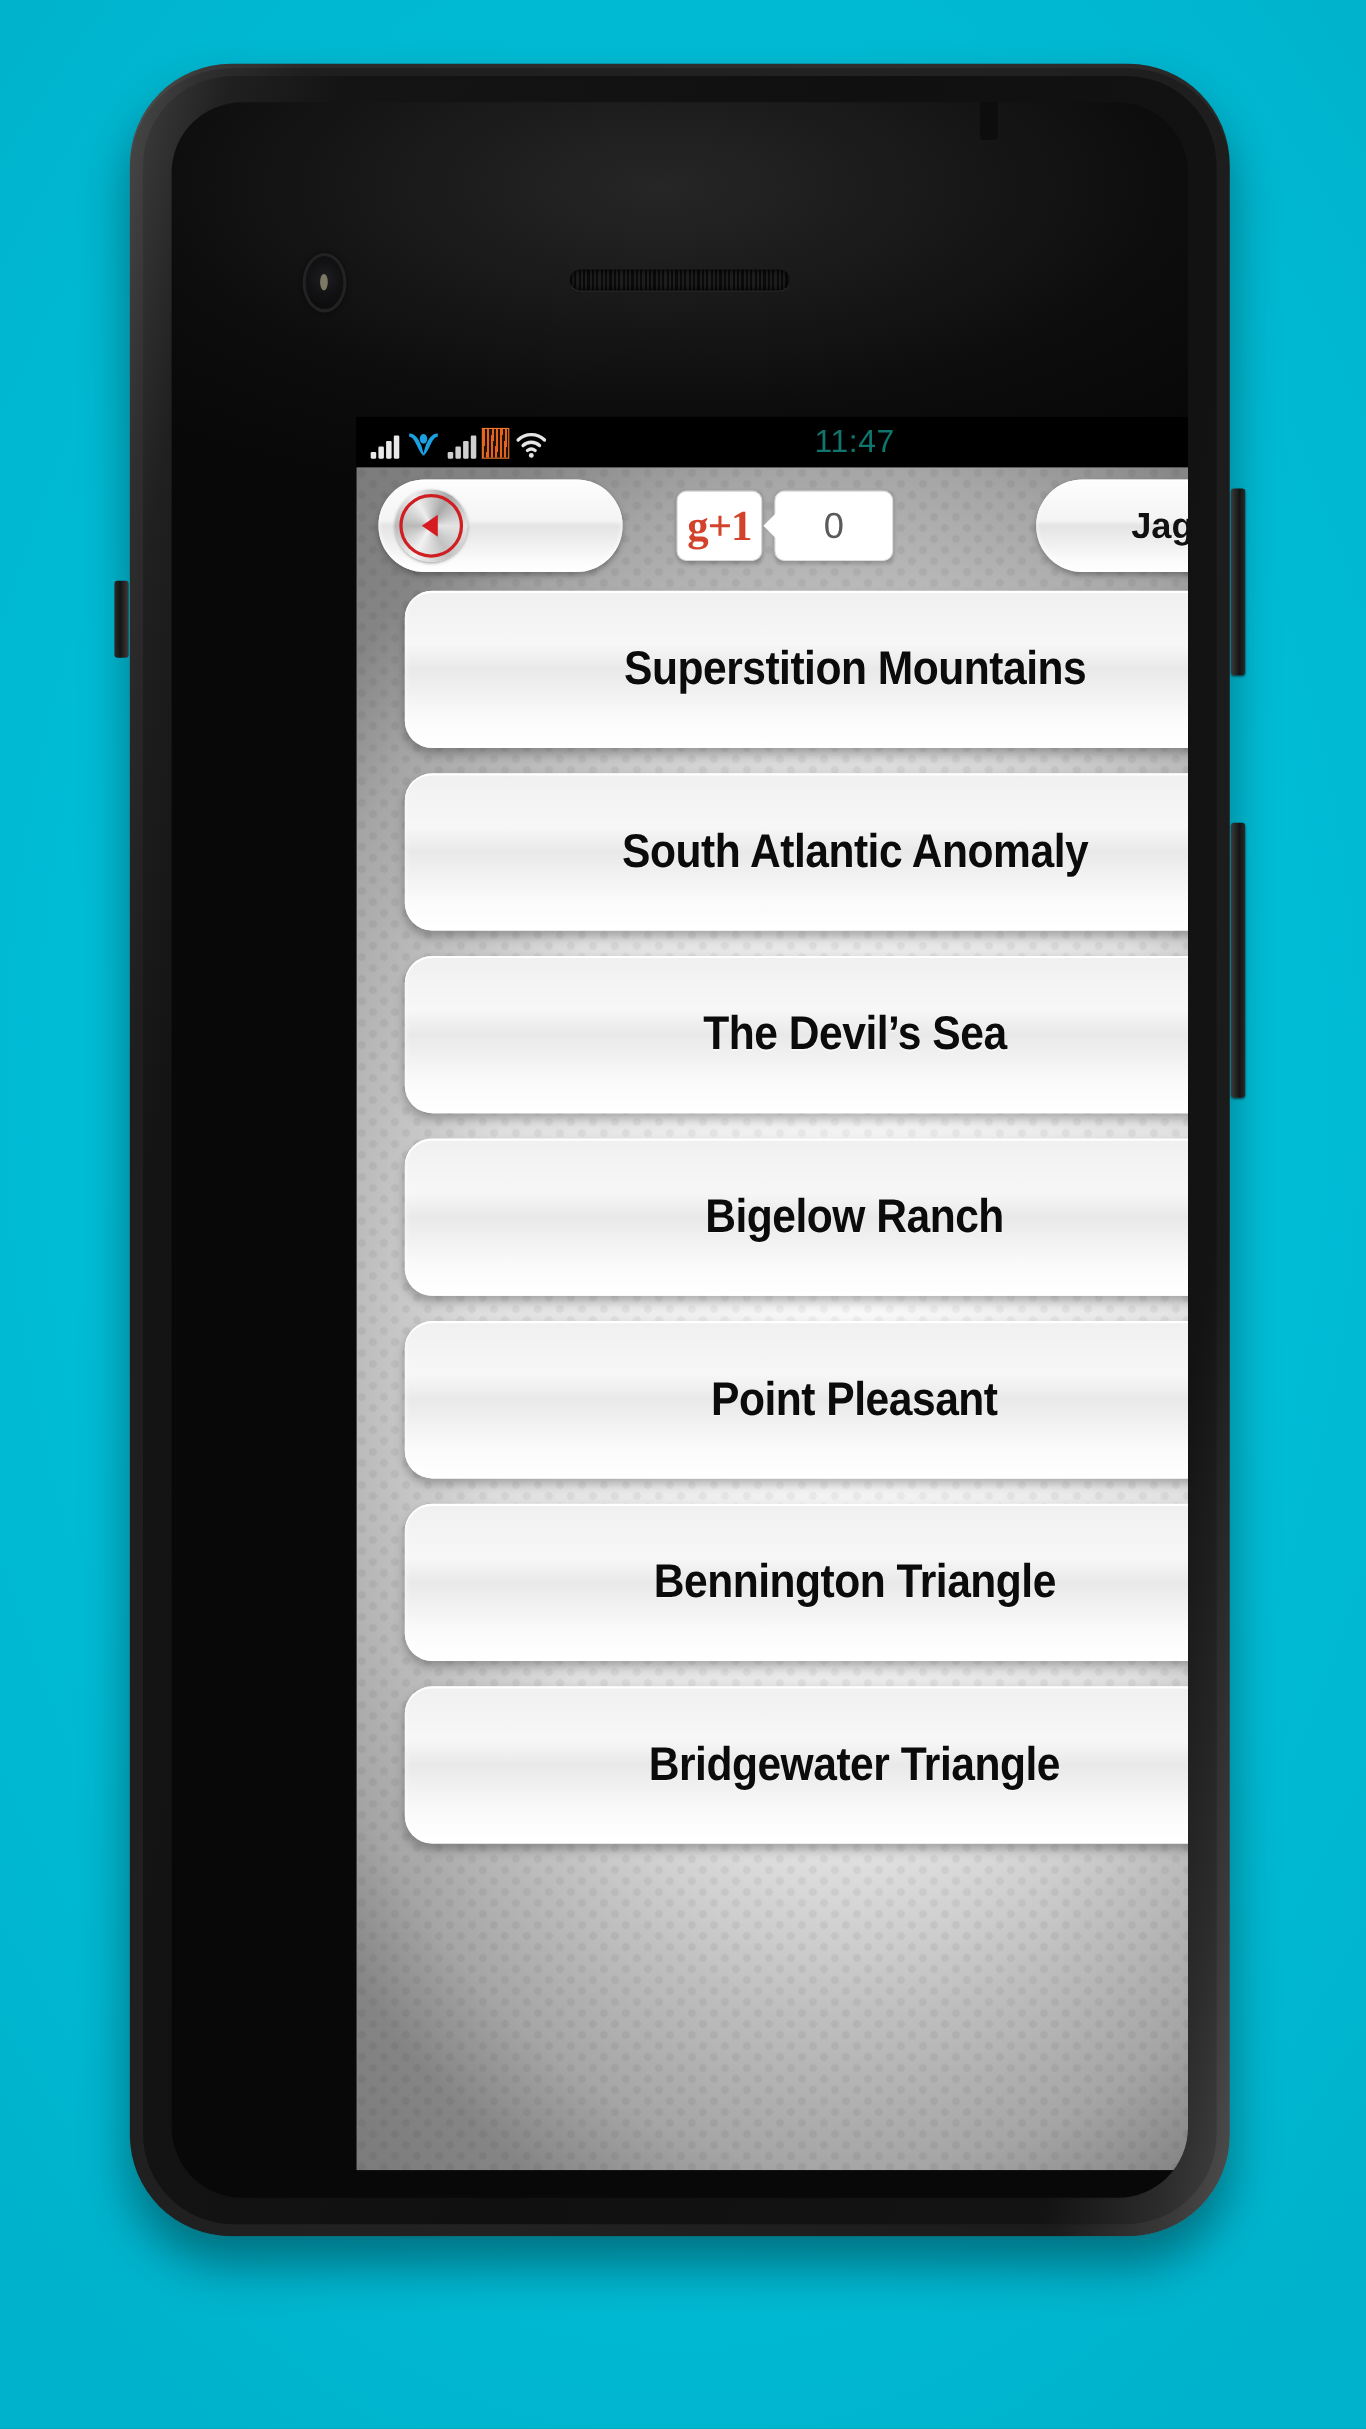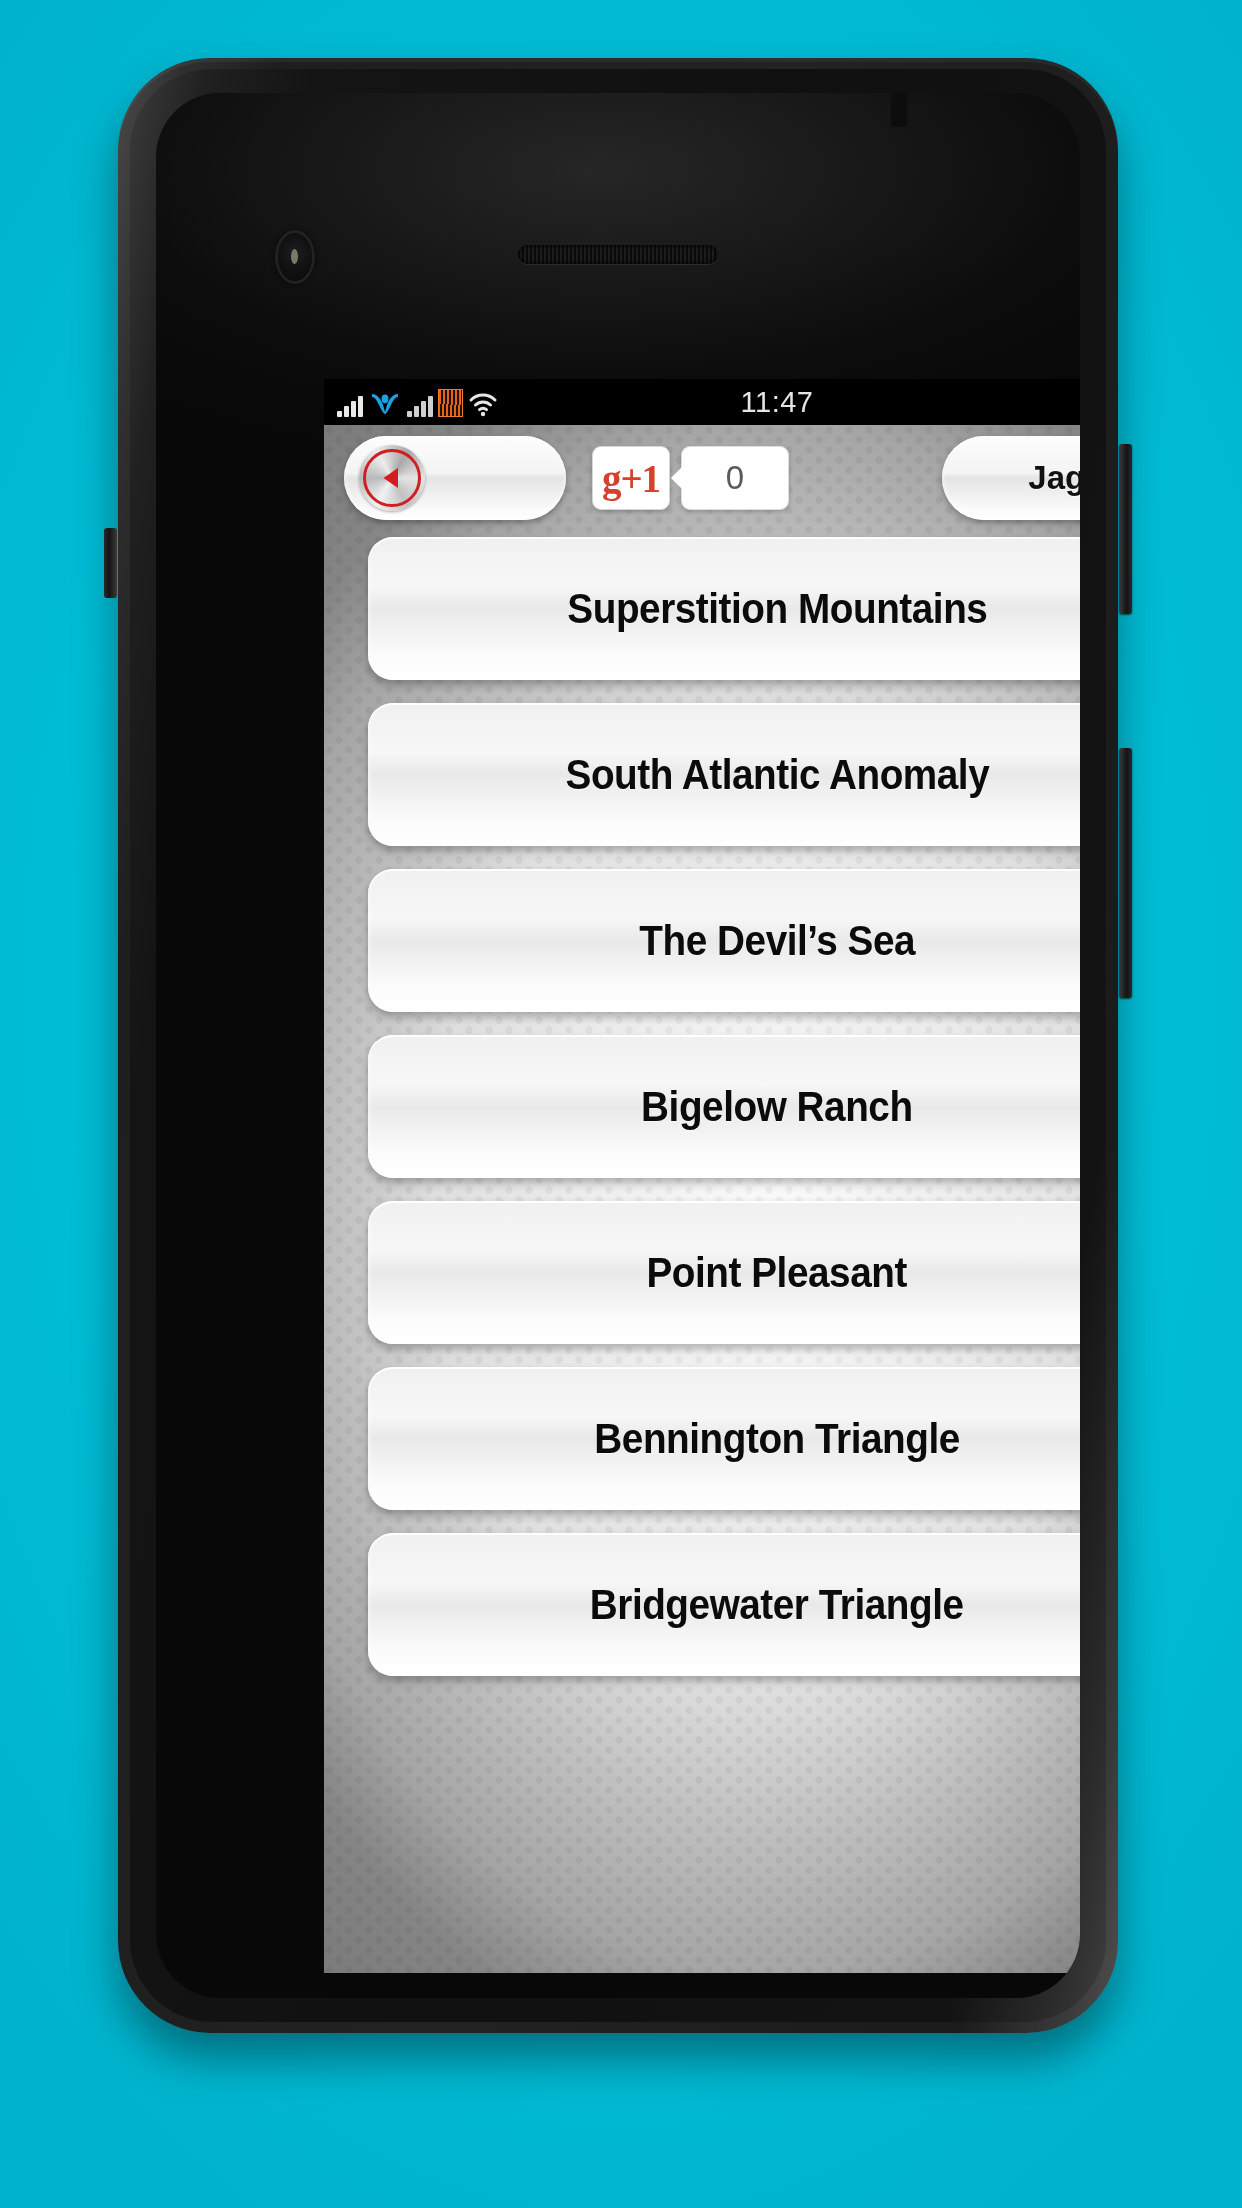--- a/index.html
+++ b/index.html
@@ -90,21 +90,21 @@
   }
 
   
   #statusbar{
     position:relative;height:46px;background:#000;color:#ddd;
     display:flex;align-items:center;
   }
   #status-left{display:flex;align-items:flex-end;gap:5px;padding-left:13px;height:30px;}
   #status-time{
     position:absolute;left:0;right:0;text-align:center;
-    font-size:29px;font-weight:400;color:#e5e5e5;letter-spacing:.5px;
+    font-size:29px;font-weight:400;color:#0f766e;letter-spacing:.5px;
     font-family:"Liberation Sans",sans-serif;
   }
   .sigbars{display:flex;align-items:flex-end;gap:2px;height:24px;}
   .sigbars i{display:block;width:5px;background:#e9e9e9;border-radius:1px;}
   .sigbars i:nth-child(1){height:6px;}
   .sigbars i:nth-child(2){height:11px;}
   .sigbars i:nth-child(3){height:16px;}
   .sigbars i:nth-child(4){height:21px;}
   .sigbars.dim i{background:#cfcfcf;}
   #telenor-icon{width:34px;height:26px;}
@@ -162,21 +162,21 @@
   #back-icon::before{
     content:"";position:absolute;left:4px;top:4px;right:4px;bottom:4px;
     border:3px solid #cf1f22;border-radius:50%;
   }
   #back-icon svg{position:relative;}
 
   #gplus-wrap{display:flex;align-items:center;margin-left:26px;}
   #gplus-button{
     width:76px;height:62px;border-radius:9px;background:#fff;
     display:flex;align-items:center;justify-content:center;border:1px solid #d7d7d7;
-    box-shadow:0 2px 4px rgba(0,0,0,.22);cursor:pointer;
+    box-shadow:0 2px 4px rgba(0,0,0,.22);cursor:pointer;margin-left:23px;
   }
   #gplus-label{
     font-family:"Liberation Serif",serif;font-weight:700;font-size:39px;color:#d3432c;
     line-height:1;letter-spacing:-1px;
   }
   #gplus-count{
     position:relative;margin-left:11px;
     width:106px;height:62px;border-radius:9px;background:#fff;
     display:flex;align-items:center;justify-content:center;border:1px solid #dedede;
     box-shadow:0 2px 4px rgba(0,0,0,.18);cursor:pointer;

